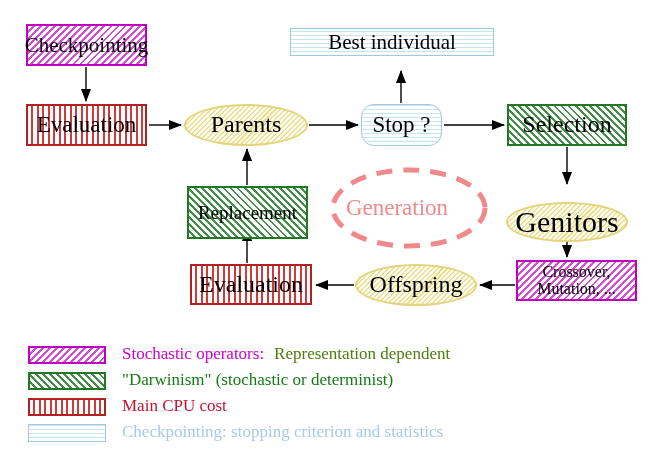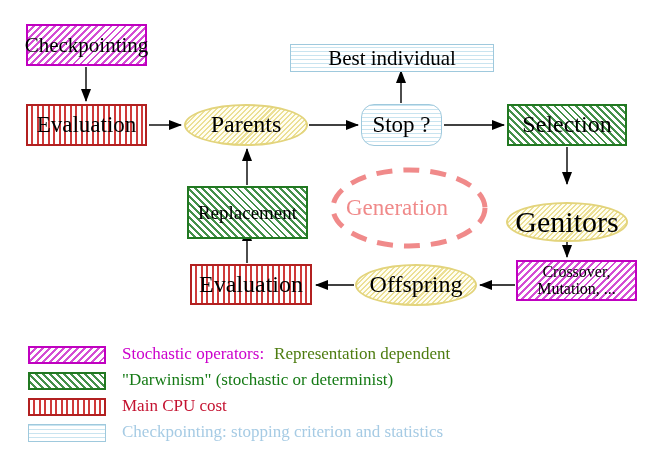--- a/index.html
+++ b/index.html
@@ -41,21 +41,21 @@
   .hatch-yellow {
     background: repeating-linear-gradient(135deg, #fffef2 0px, #fffef2 2px, #ece096 2px, #ece096 3.5px);
     border: 2px solid #e3d47c;
   }
   .ellipse { border-radius: 50%; }
 
   
   #initialisation   { left: 26px;  top: 24px;  width: 121px; height: 42px; font-size: 21px; }
   #evaluation-top   { left: 26px;  top: 104px; width: 121px; height: 42px; font-size: 23px; }
   #parents          { left: 184px; top: 104px; width: 124px; height: 42px; font-size: 24px; }
-  #best-individual  { left: 290px; top: 44px;  width: 204px; height: 28px; font-size: 21px; }
+  #best-individual  { left: 290px; top: 28px;  width: 204px; height: 28px; font-size: 21px; }
   #stop             { left: 361px; top: 104px; width: 81px;  height: 42px; font-size: 23px; border-radius: 13px; }
   #selection        { left: 507px; top: 104px; width: 120px; height: 42px; font-size: 24px; }
   #genitors         { left: 506px; top: 202px; width: 122px; height: 40px; font-size: 30px; }
   #crossover        { left: 516px; top: 260px; width: 121px; height: 41px; font-size: 16px; flex-direction: column; }
   #offspring        { left: 355px; top: 264px; width: 122px; height: 42px; font-size: 24px; }
   #evaluation-bottom{ left: 190px; top: 264px; width: 122px; height: 41px; font-size: 24px; }
   #replacement      { left: 187px; top: 186px; width: 121px; height: 53px; font-size: 19px; }
 
   #generation-label {
     position: absolute;

